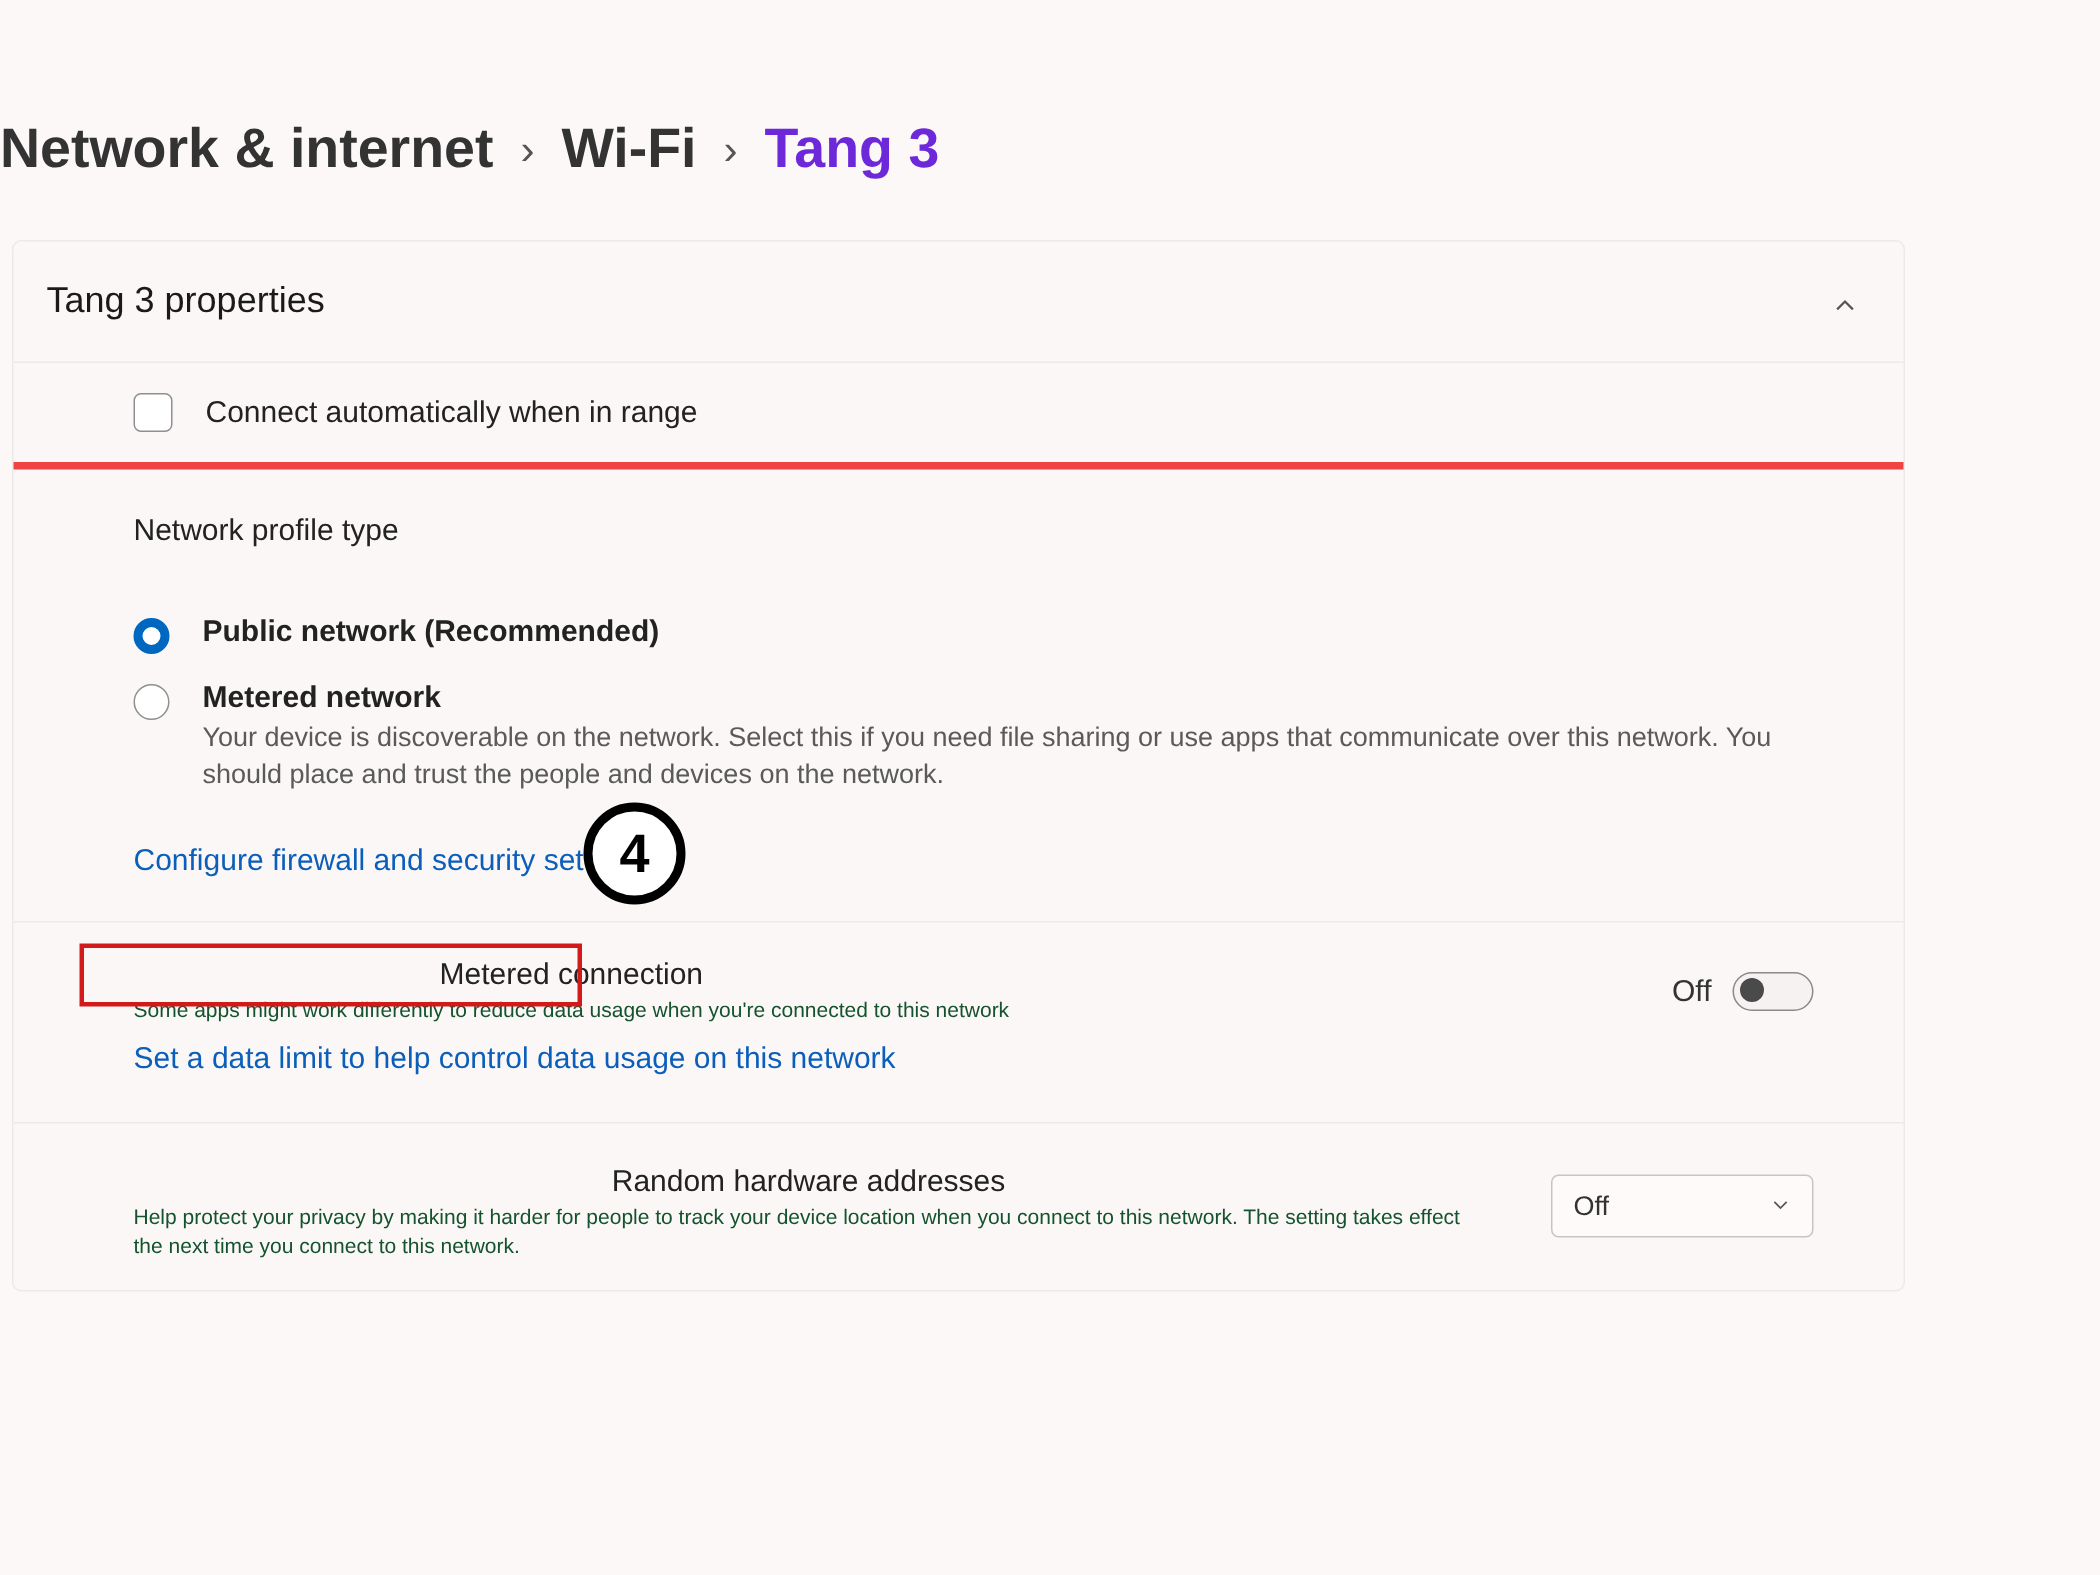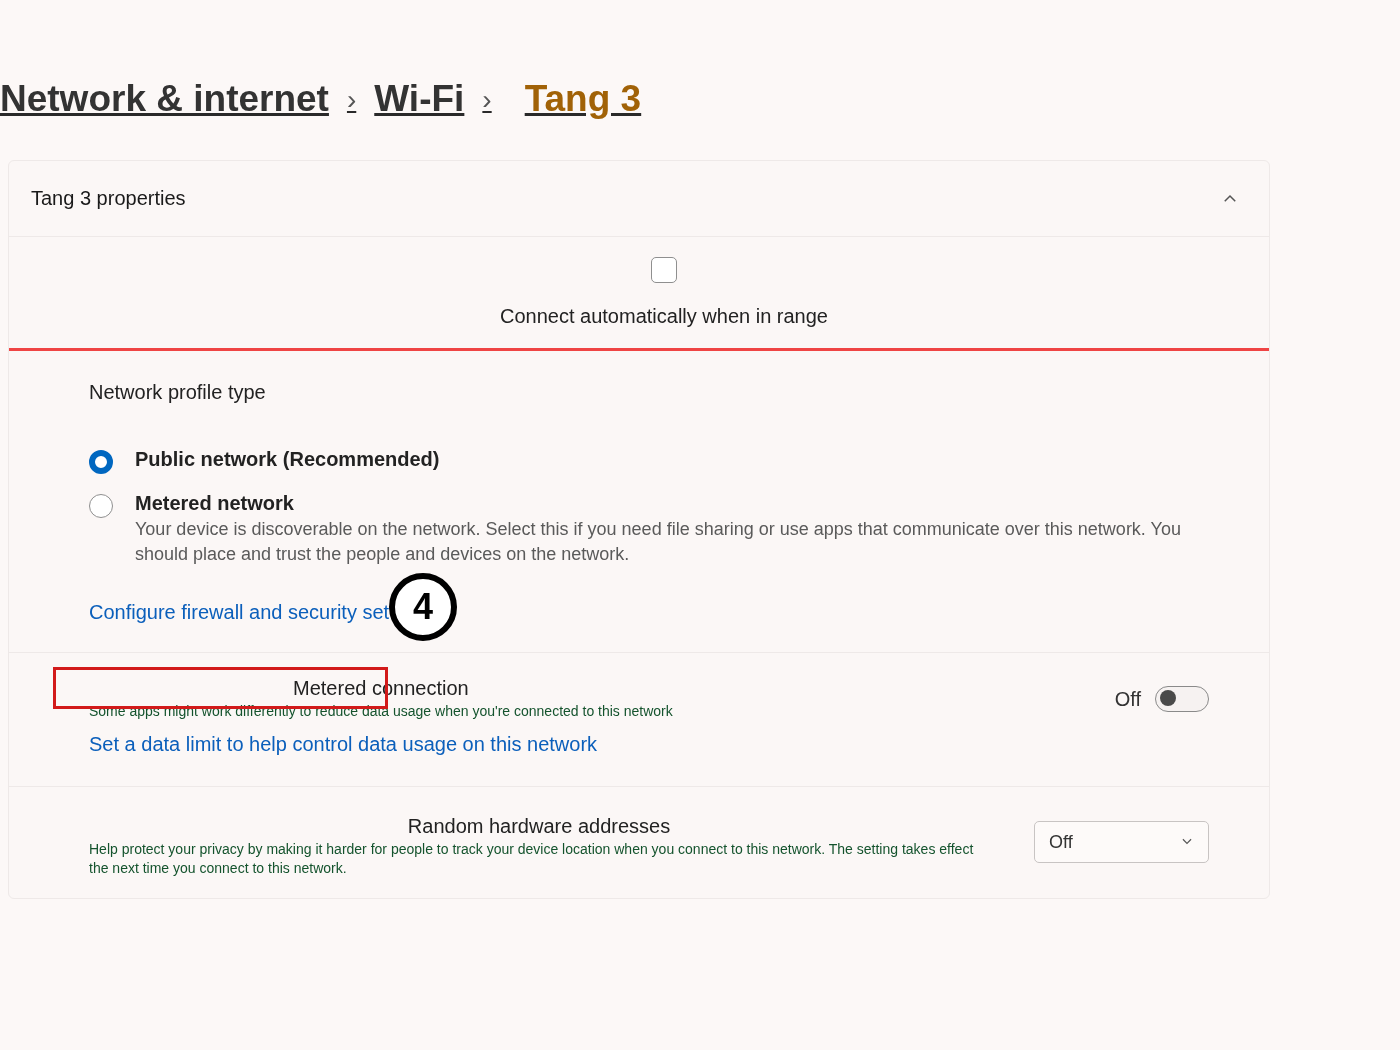--- a/index.html
+++ b/index.html
@@ -17,50 +17,48 @@
     background: #fcf8f7;
   }
   .breadcrumb {
     display: flex;
     align-items: baseline;
     gap: 18px;
     padding: 78px 0 30px 0;
     font-size: 37px;
     font-weight: 600;
     color: #2a2a2a;
-    text-decoration: underline;
   }
   .breadcrumb .crumb-link { color: #333; }
   .breadcrumb .sep { font-size: 28px; color: #555; font-weight: 400; position: relative; top:-2px;}
-  .breadcrumb .current { color: #a16207; margin-left: 15px; }
+  .breadcrumb .current { color: #6d28d9; }
   .panel {
     margin: 10px 0 0 8px;
     background: #fbf7f6;
     border: 1px solid #eee9e8;
     border-radius: 6px;
   }
   .card-header {
     display: flex;
     align-items: center;
     justify-content: space-between;
     padding: 26px 30px 26px 22px;
     border-bottom: 1px solid #eee9e8;
-    font-size: 20px;
+    font-size: 24px;
     cursor: pointer;
     text-align: center;
   }
   .chev { width: 18px; height: 18px; display: inline-block; }
   .chev svg { width: 100%; height: 100%; }
   .checkbox-row {
     display: flex;
     align-items: center;
     gap: 22px;
     padding: 20px 30px 20px 80px;
-    border-bottom: 3px solid #ef4444;
-    flex-direction: column;
+    border-bottom: 5px solid #ef4444;
   }
   .checkbox {
     width: 26px; height: 26px;
     border: 1.5px solid #8f8f8f;
     border-radius: 5px;
     background: #fff;
     flex-shrink: 0;
   }
   .label-lg { font-size: 20px; color: #222; }
   .section-title {

